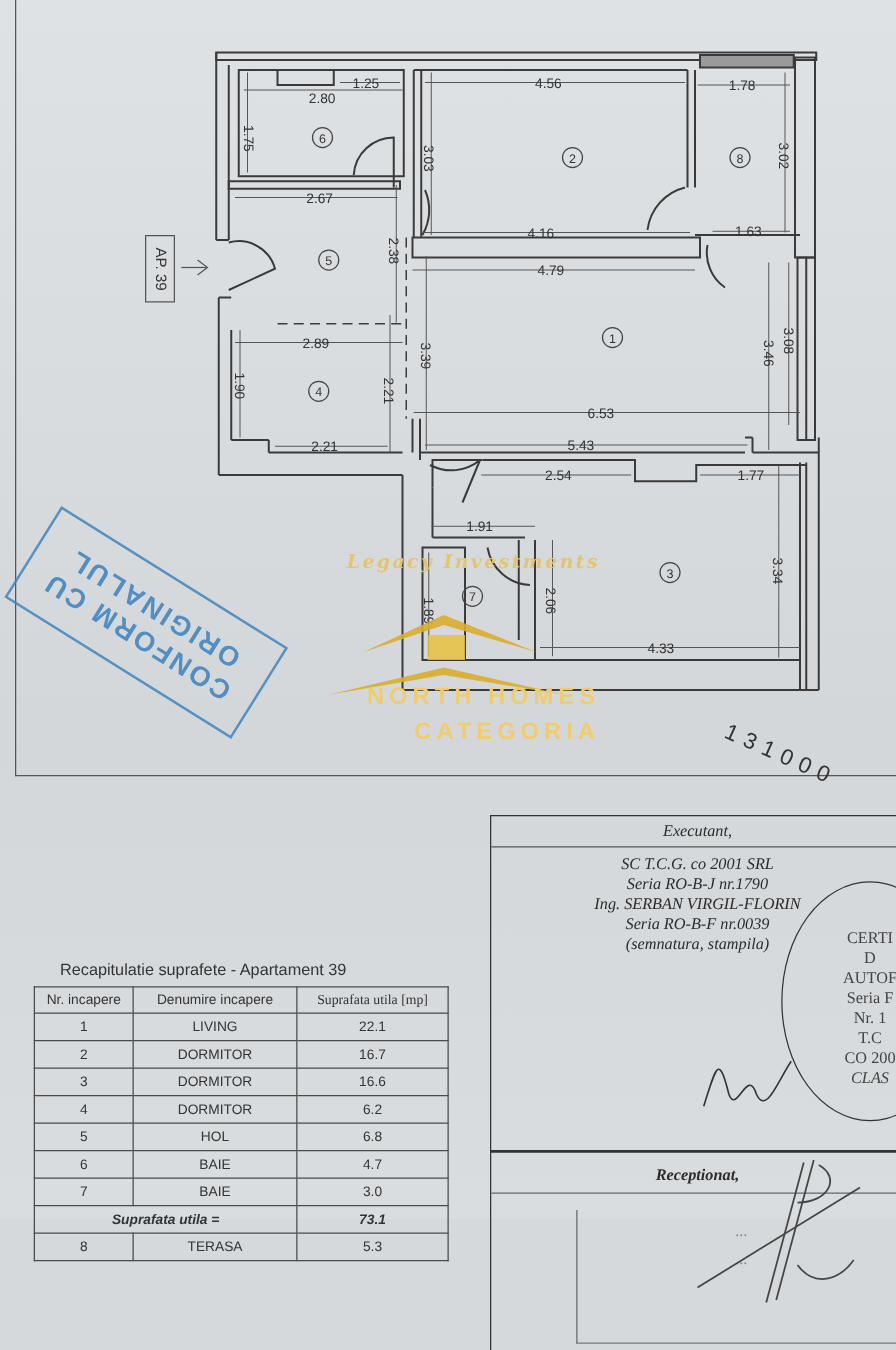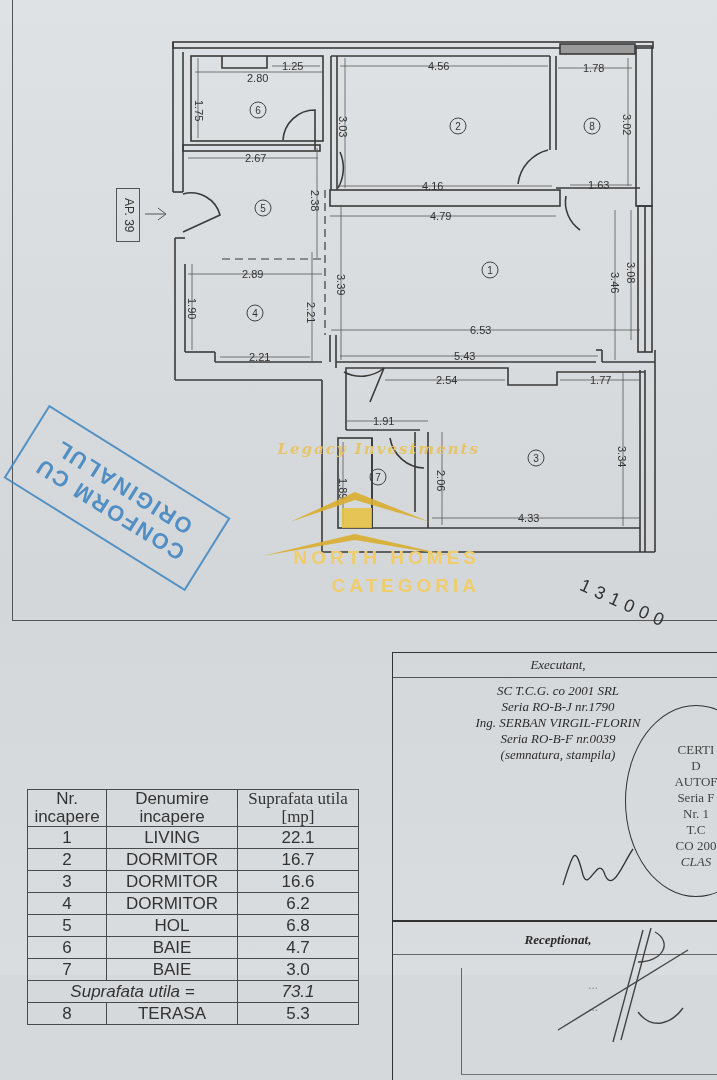--- a/index.html
+++ b/index.html
@@ -9,27 +9,27 @@
   svg.plan{position:absolute;left:0;top:0;}
   .dim{font-family:"Liberation Sans",sans-serif;font-size:11px;fill:#333;}
   .room-num{font-family:"Liberation Sans",sans-serif;font-size:10px;fill:#333;}
   .ap-label{position:absolute;left:116px;top:188px;width:22px;height:52px;border:1px solid #555;font-size:12px;color:#333;writing-mode:vertical-rl;text-align:center;line-height:20px;}
   .stamp-conform{position:absolute;left:10px;top:455px;width:210px;height:82px;border:2px solid #3f86c0;color:#3a82bf;transform:rotate(212deg);transform-origin:center;display:flex;flex-direction:column;align-items:center;justify-content:center;font-weight:bold;font-size:22px;letter-spacing:2px;line-height:26px;opacity:.85;}
   .serial{position:absolute;left:585px;top:575px;font-size:18px;letter-spacing:6px;color:#333;transform:rotate(24deg);transform-origin:left top;}
   .brand{position:absolute;left:240px;top:440px;width:240px;text-align:right;font-weight:bold;}
   .brand .legacy{font-family:"DejaVu Serif",serif;font-style:italic;font-size:15px;color:#e6c46a;letter-spacing:2px;}
   .brand .name{font-size:19px;color:#f0cc6a;letter-spacing:4px;line-height:28px;}
   .table-title{position:absolute;left:48px;top:768px;font-size:13px;color:#333;}
-  table.surf{position:absolute;left:27px;top:789px;border-collapse:collapse;font-size:17px;color:#333;}
+  table.surf{position:absolute;left:27px;top:789px;border-collapse:collapse;font-size:11px;color:#333;}
   table.surf td,table.surf th{border:1.5px solid #4a4a4a;text-align:center;padding:0;height:21px;font-weight:normal;}
   table.surf th{height:20px;line-height:18px;}
   table.surf .c1{width:78px;}
   table.surf .c2{width:130px;}
   table.surf .c3{width:120px;font-family:Liberation Serif, serif;}
-  table.surf .sum{font-weight:normal;font-style:italic;}
+  table.surf .sum{font-weight:bold;font-style:italic;}
   .exec-box{position:absolute;left:392px;top:652px;width:330px;height:268px;border:1.5px solid #333;}
   .exec-head{position:absolute;left:0;top:0;width:100%;height:24px;border-bottom:1.5px solid #555;font-family:"Liberation Serif",serif;font-style:italic;font-size:13px;text-align:center;line-height:24px;}
   .exec-text{position:absolute;left:0;top:30px;width:330px;text-align:center;font-family:"Liberation Serif",serif;font-style:italic;font-size:13px;line-height:16px;}
   .seal{position:absolute;border:1.5px solid #333;border-radius:50%;text-align:center;font-family:"Liberation Serif",serif;color:#444;}
   .seal1{left:16px;top:48px;width:190px;height:190px;}
   .seal2{left:232px;top:52px;width:140px;height:190px;}
   .seal .l{font-size:13px;line-height:16px;}
   .seal .b{font-size:15px;font-weight:bold;line-height:18px;letter-spacing:1px;}
   .recep-box{position:absolute;left:392px;top:920px;width:330px;height:165px;border-top:2px solid #333;border-left:1.5px solid #333;}
   .recep-head{position:absolute;left:0;top:4px;width:100%;height:28px;border-bottom:1px solid #666;font-family:"Liberation Serif",serif;font-style:italic;font-weight:bold;font-size:13px;text-align:center;line-height:28px;}
@@ -215,20 +215,21 @@
 
   <div class="brand">
     <div class="legacy">Legacy Investments</div>
     <div style="height:86px"></div>
     <div class="name">NORTH HOMES</div>
     <div class="name">CATEGORIA</div>
   </div>
 
   <div class="serial">131000</div>
 
+  <div class="table-title">Recapitulatie suprafete - Apartament 39</div>
   <table class="surf">
     <tbody>
         <tr>
       <th class="c1">Nr. incapere</th>
       <th class="c2">Denumire incapere</th>
       <th class="c3">Suprafata utila [mp]</th>
     </tr>
     <tr>
       <td>1</td>
       <td>LIVING</td>

